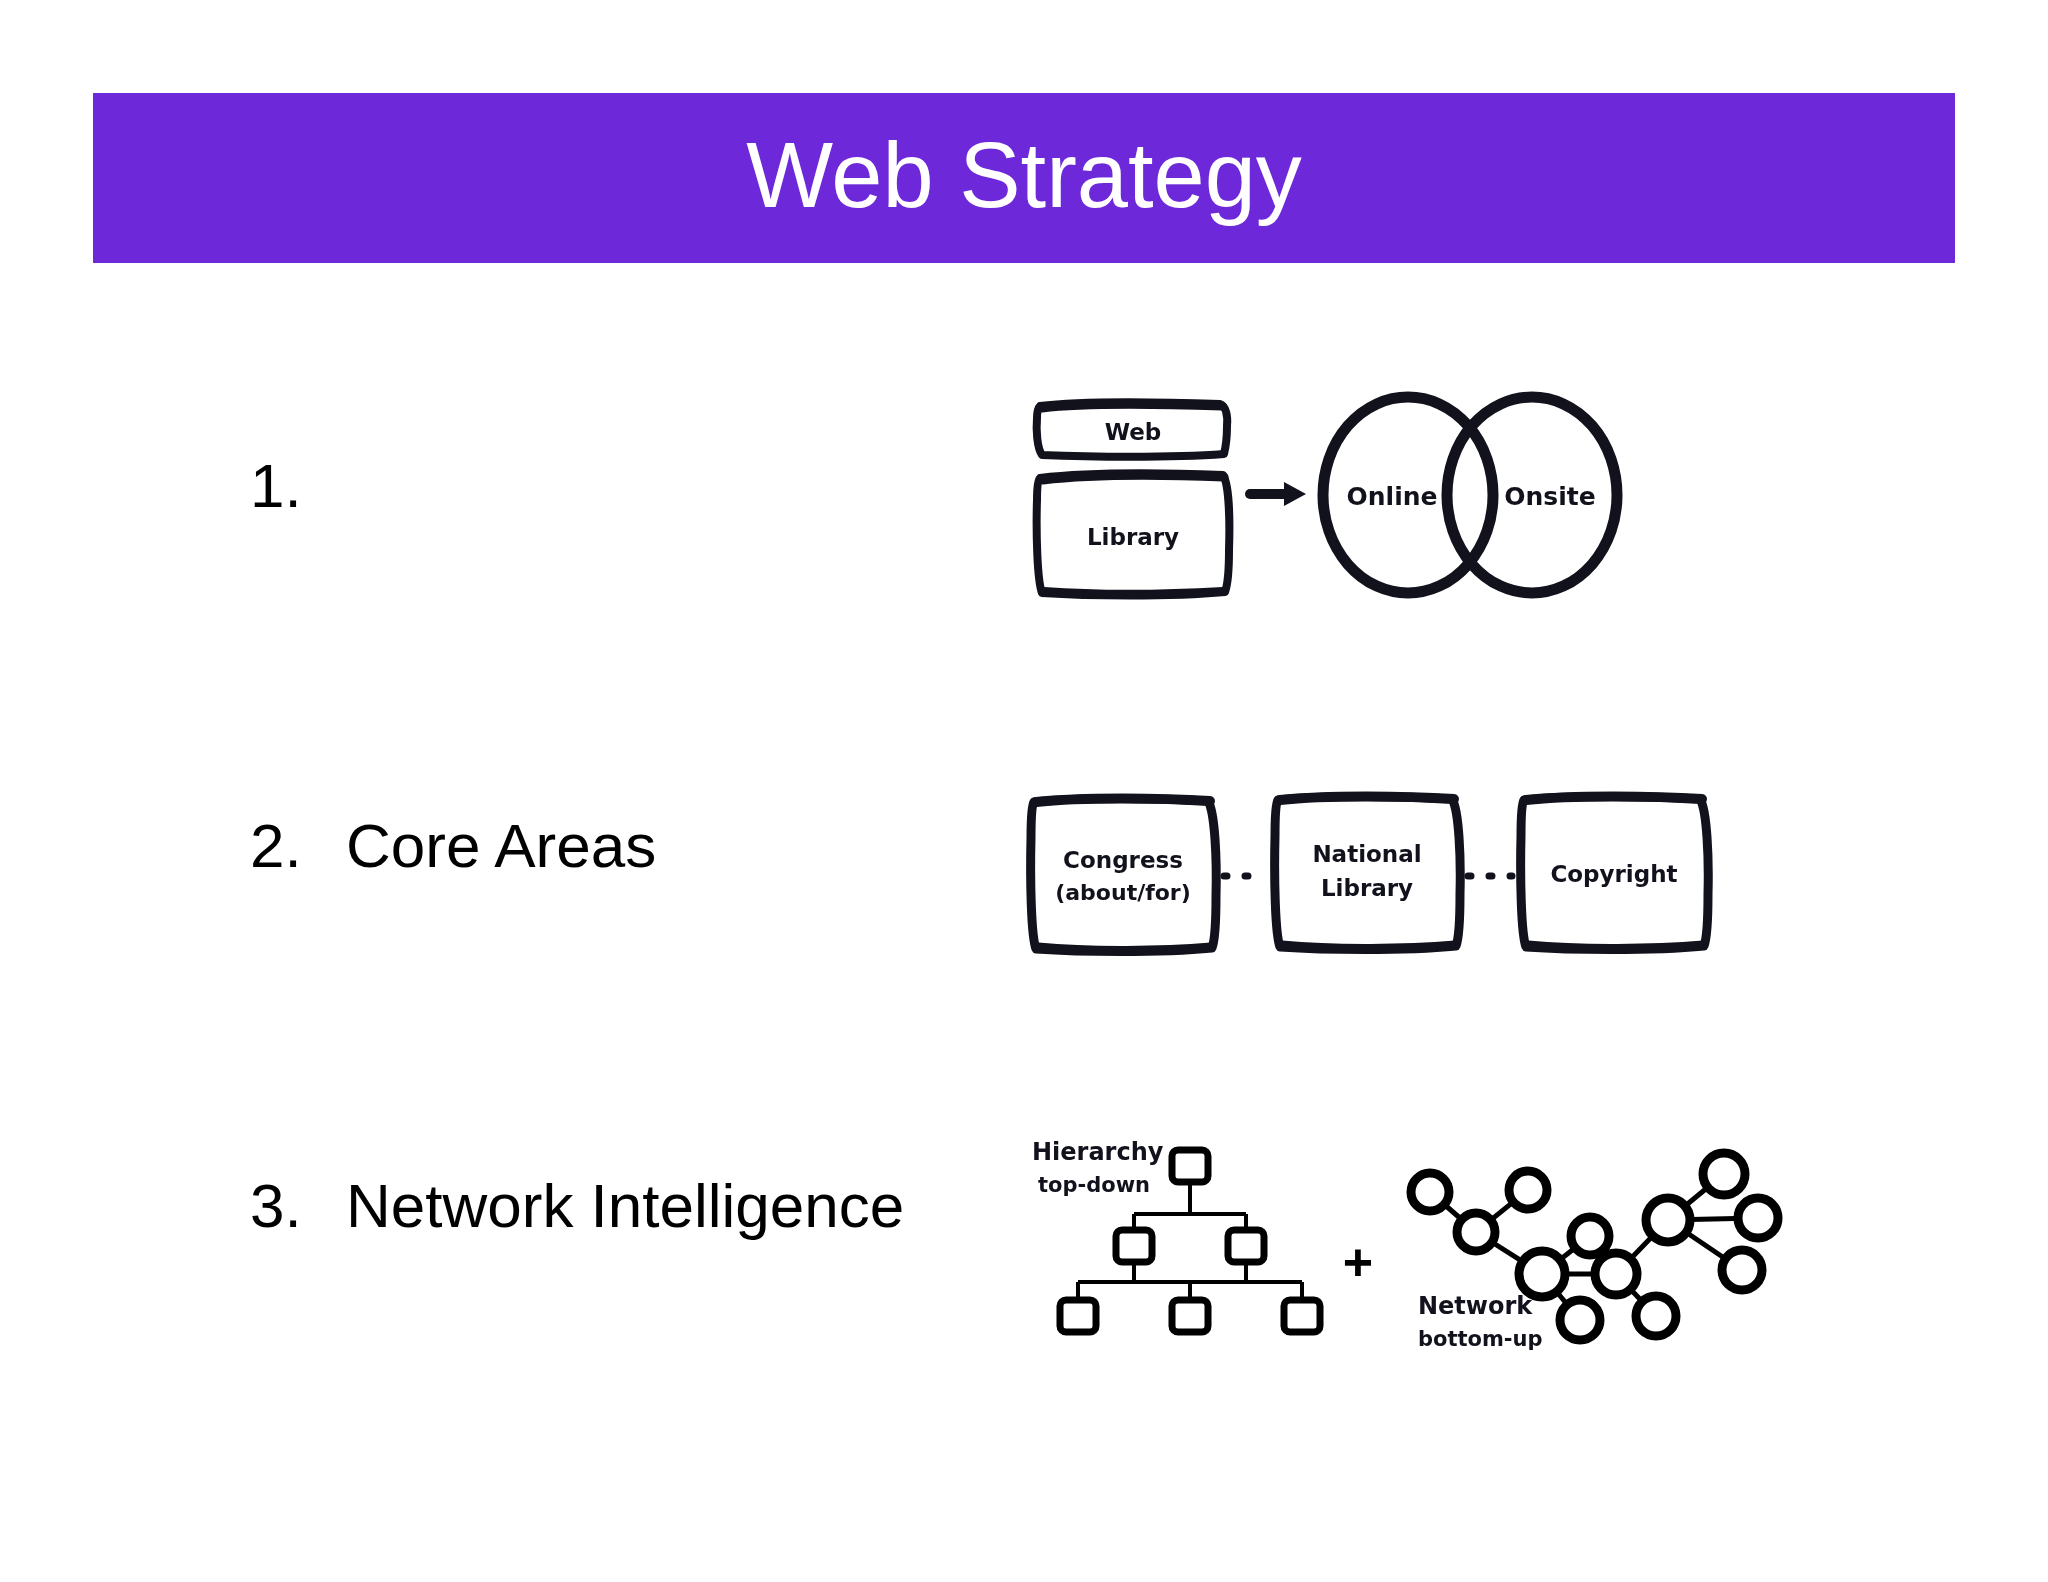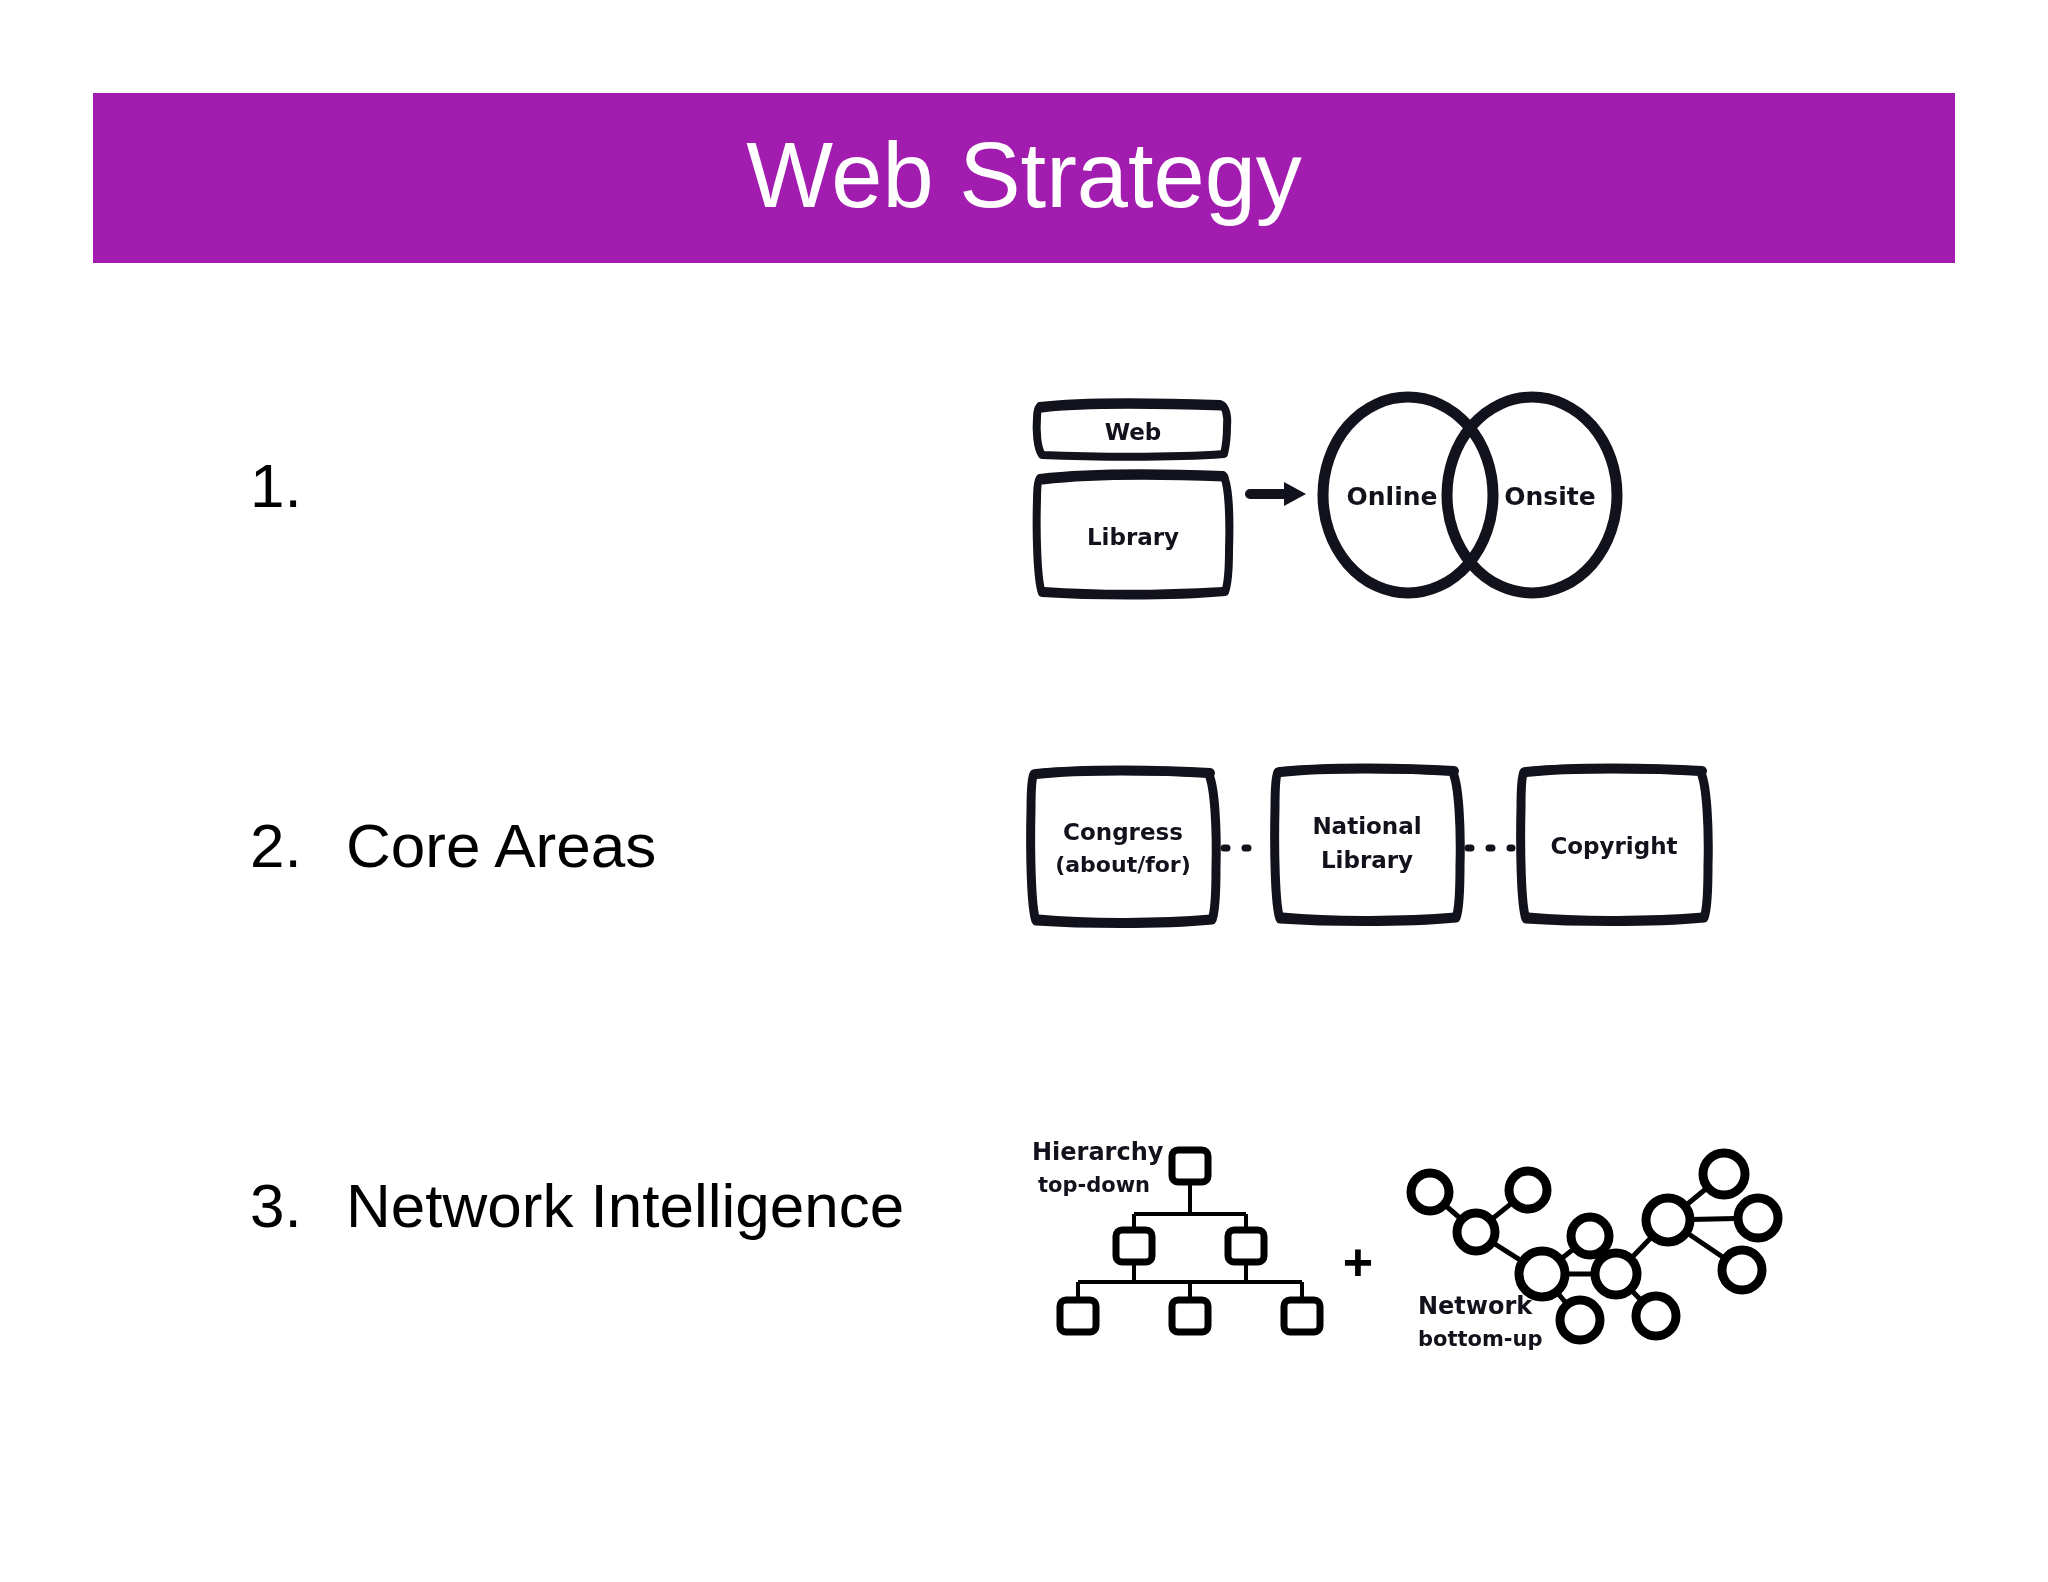--- a/index.html
+++ b/index.html
@@ -25,21 +25,21 @@
     background: #ffffff;
   }
 
   
   #title-band {
     position: absolute;
     left: 93px;
     top: 93px;
     width: 1862px;
     height: 170px;
-    background: #a21caf;
+    background: #6d28d9;
     display: flex;
     align-items: center;
     justify-content: center;
   }
   #title-text {
     color: #ffffff;
     font-family: "Liberation Sans", sans-serif;
     font-size: 92px;
     font-weight: 400;
     letter-spacing: 0px;
@@ -70,21 +70,21 @@
 
   #item-1 { top: 455px; }
   #item-2 { top: 815px; }
   #item-3 { top: 1175px; }
 
   
   .diagram {
     position: absolute;
   }
   #diagram-1 { left: 1020px; top: 380px; width: 680px; height: 230px; text-align: center; }
-  #diagram-2 { left: 1020px; top: 760px; width: 700px; height: 180px; }
+  #diagram-2 { left: 1020px; top: 788px; width: 700px; height: 180px; }
   #diagram-3 { left: 1020px; top: 1124px; width: 790px; height: 250px; }
 
   .diagram svg { display: block; }
 
   .sketch-label {
     font-family: "DejaVu Sans", sans-serif;
     font-weight: 700;
     fill: #11121c;
   }
 </style>

